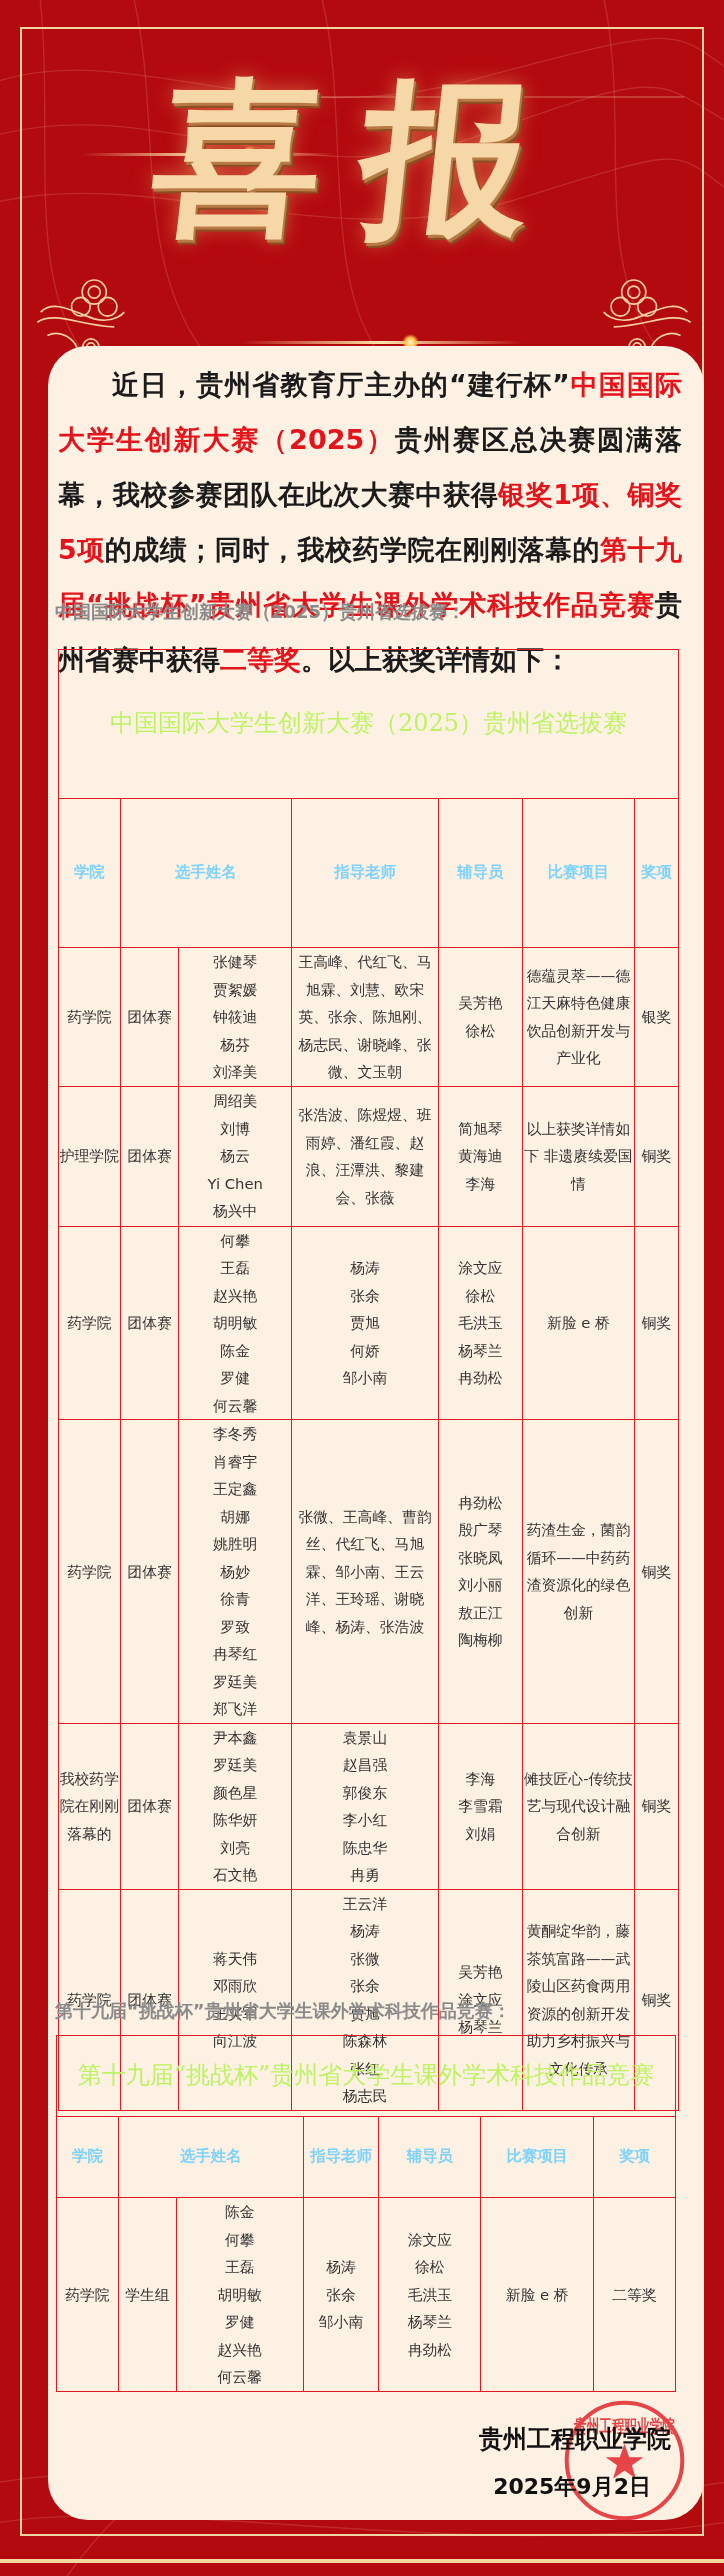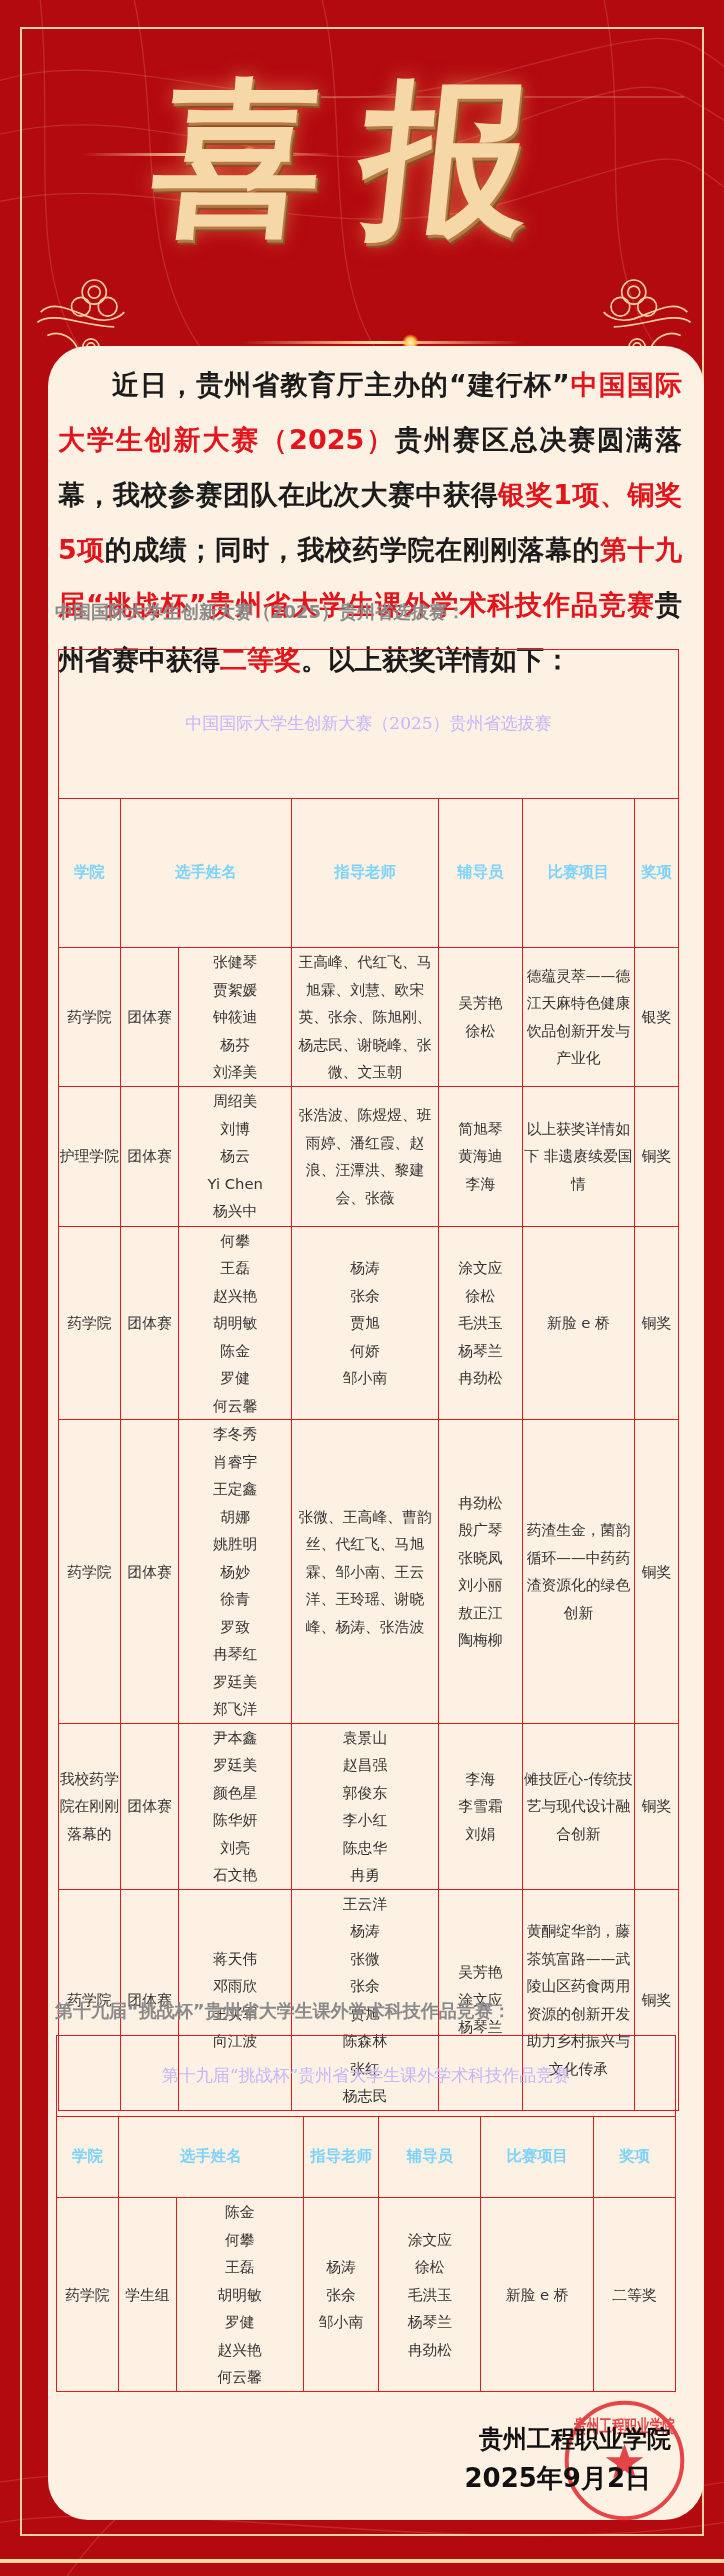--- a/index.html
+++ b/index.html
@@ -66,30 +66,30 @@
     font-family: "DejaVu Sans", "Liberation Sans", sans-serif;
     color: #333;
   }
   table.awards td, table.awards th {
     border: 1.3px solid #e11a22;
     text-align: center; vertical-align: middle;
     font-size: 14.8px; line-height: 27.5px; font-weight: normal;
   }
   table.awards .title-cell {
     font-family: "DejaVu Serif", "Liberation Serif", serif;
-    font-size: 17px; color: #c4b5fd; font-weight: normal;
+    font-size: 24px; color: #bef264; font-weight: normal;
   }
   table.awards th { font-weight: bold; color: #7dd3fc; font-size: 15.4px; }
   .name-list span, .stack span { display: block; }
   .teacher-text { text-align: right; padding: 0 2.7px; }
   .footer {
     position: absolute; right: 54px; top: 2420px; text-align: right;
     font-size: 24px; font-weight: bold; color: #111; line-height: 39px;
   }
-  .footer .date { font-size: 26px; padding-right: 20px; }
+  .footer .date { font-size: 22px; padding-right: 20px; margin-top: 8px; }
   .seal {
     position: absolute; left: 562px; top: 2398px; width: 125px; height: 125px;
     opacity: 0.85;
   }
   .bottom-line {
     position: absolute; left: 0; top: 2559px; width: 725px; height: 4px; background: #f5d7a0;
   }
 </style>
 </head>
 <body>

